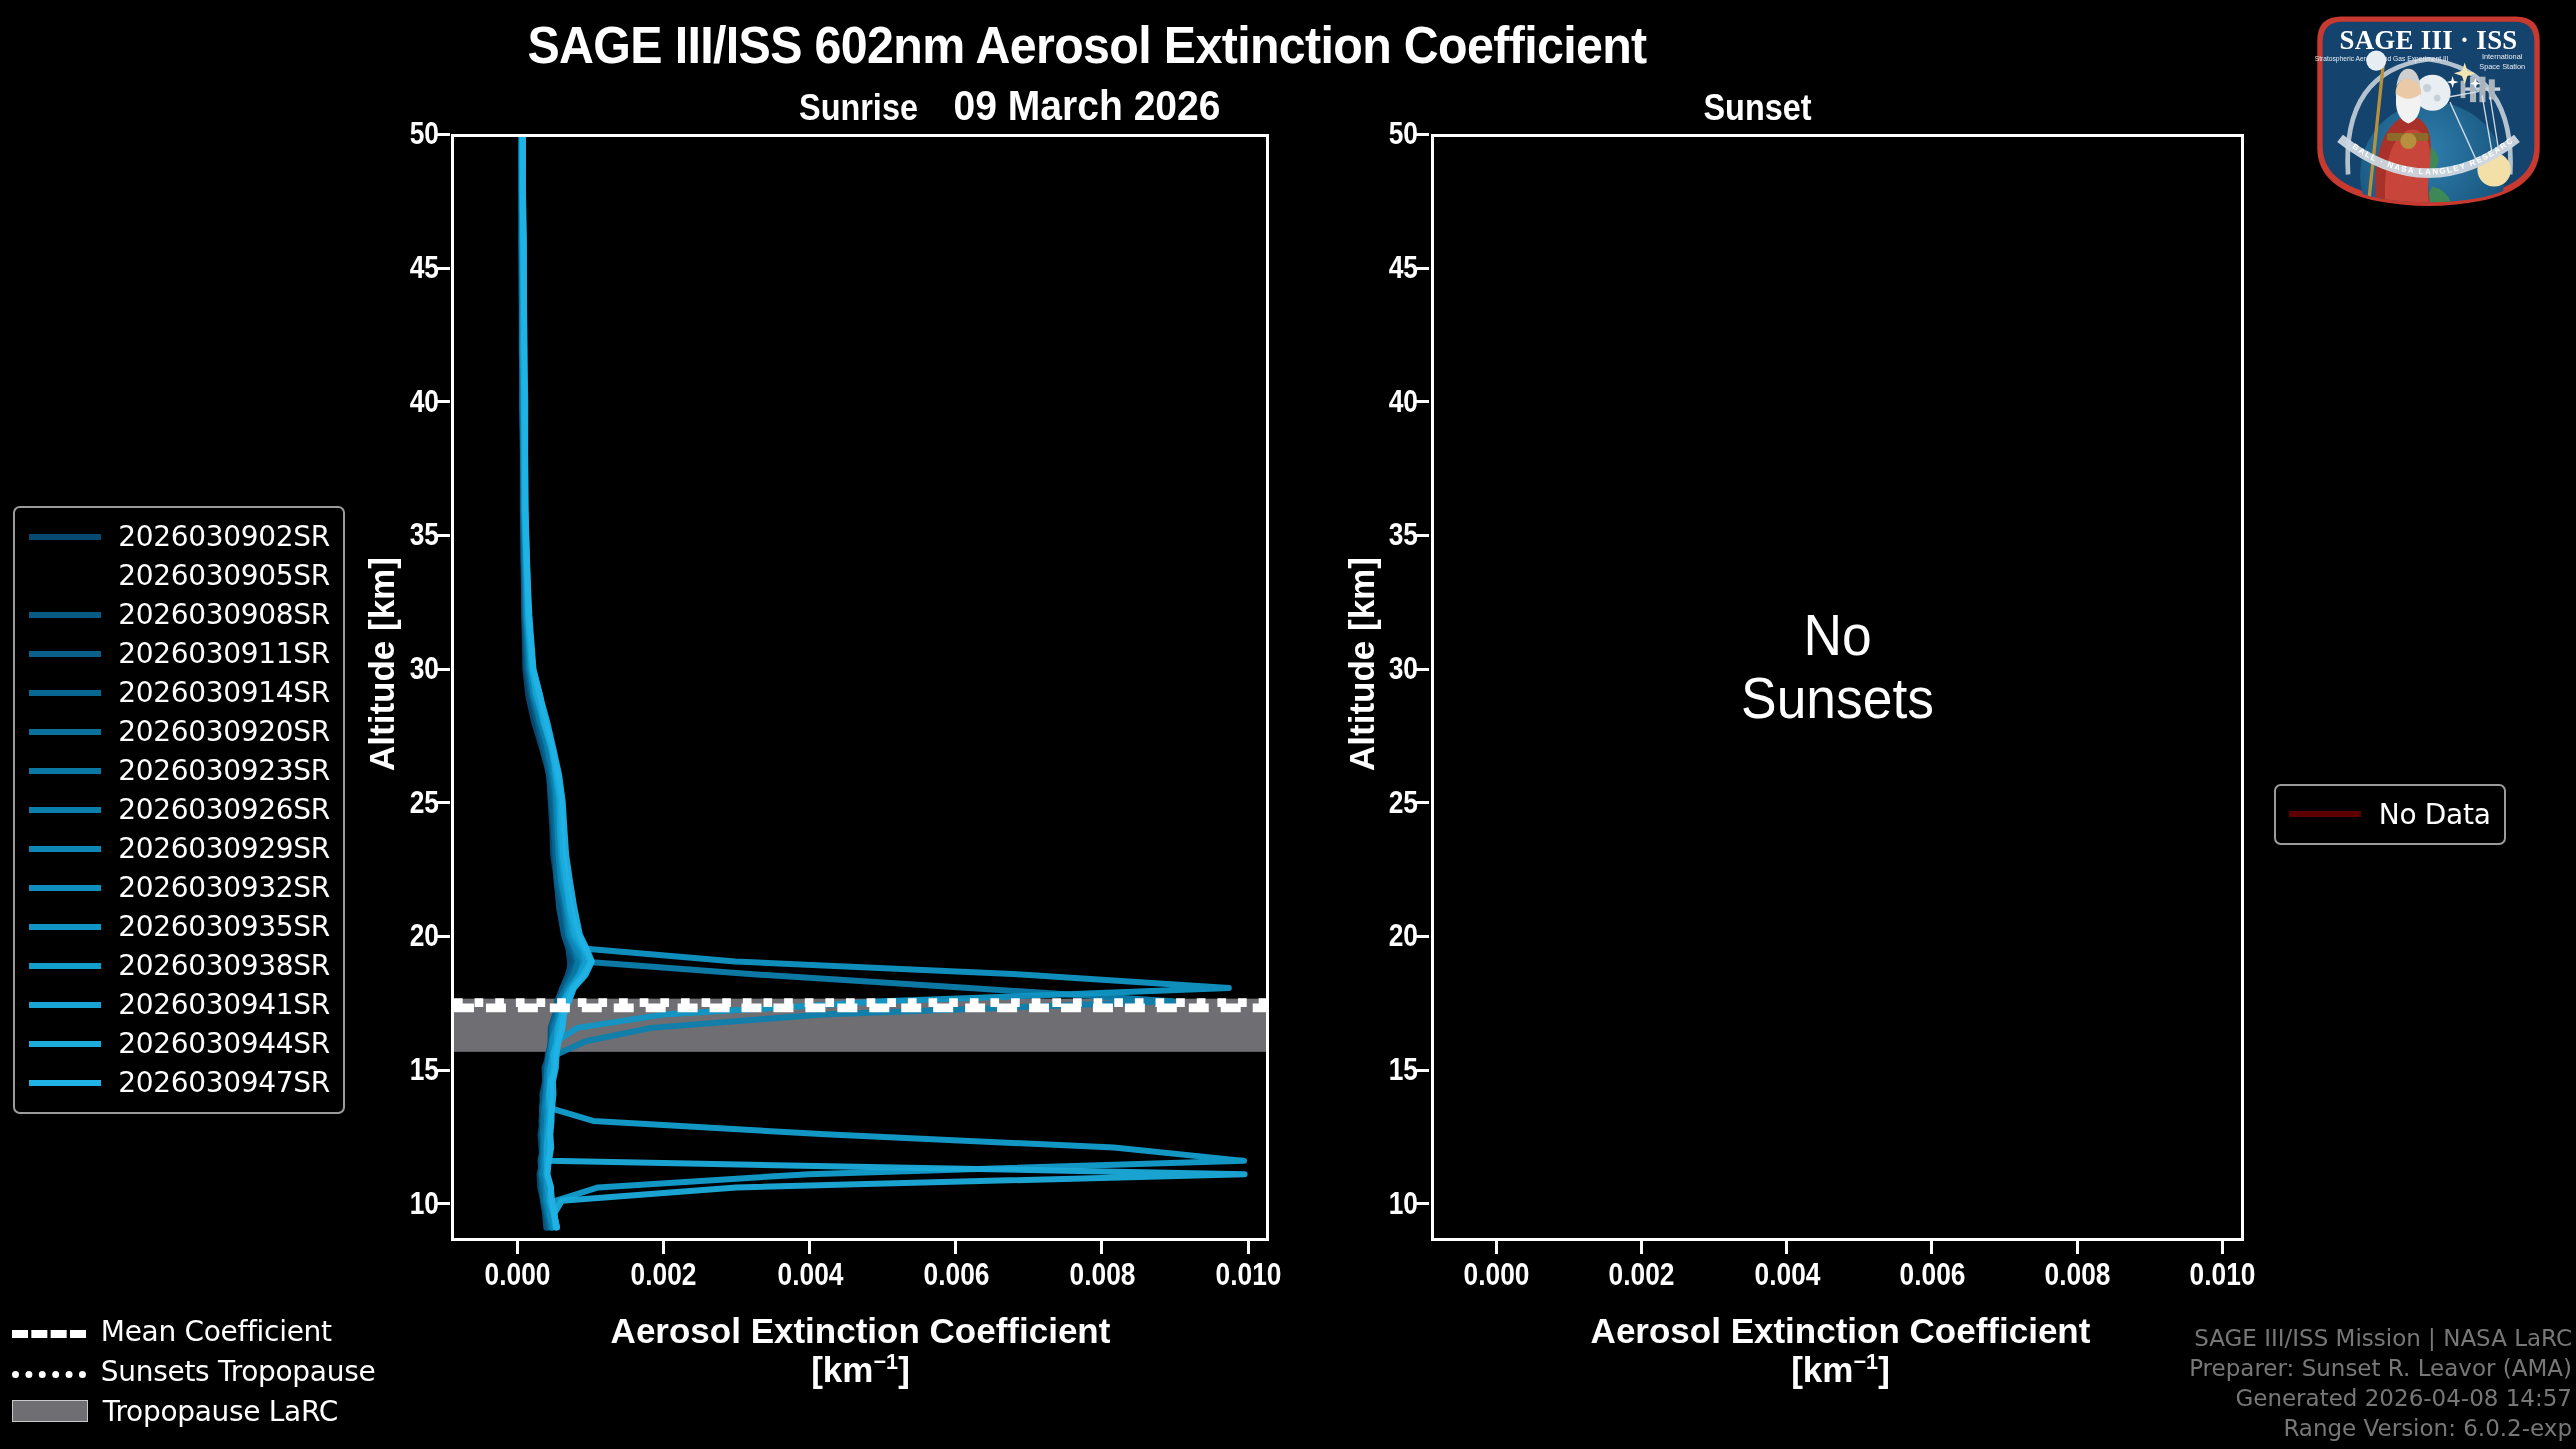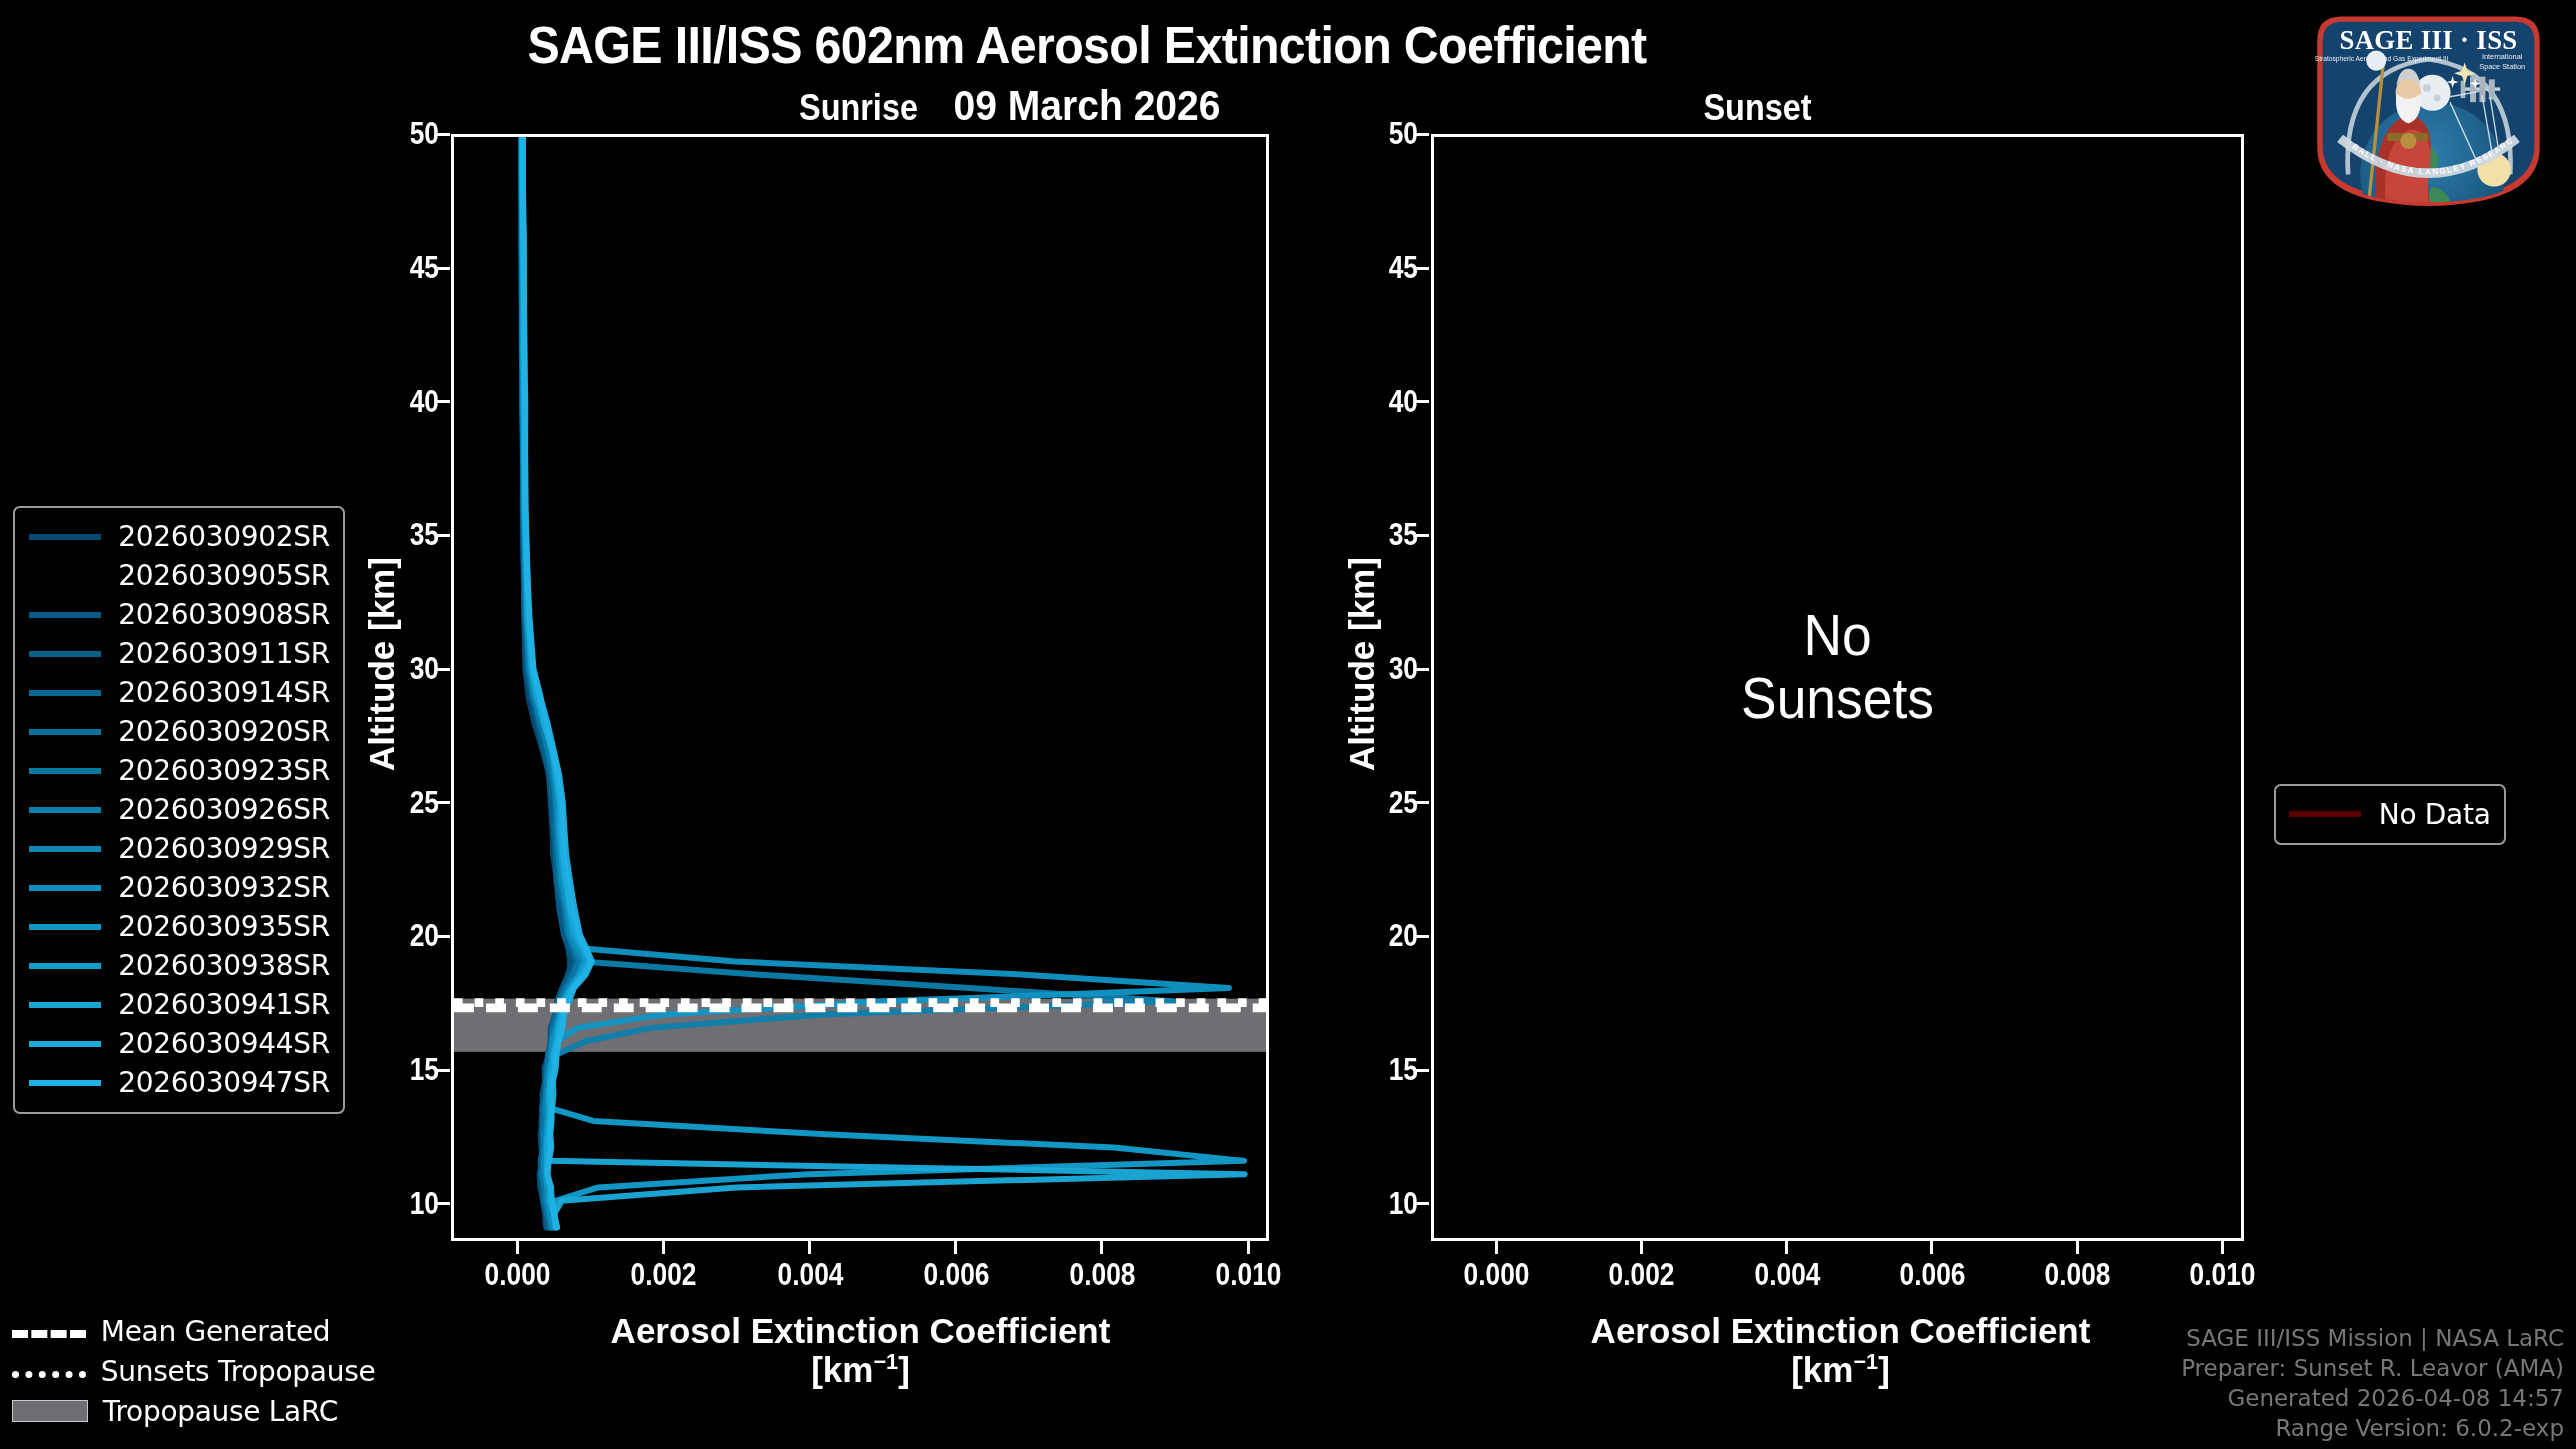--- a/index.html
+++ b/index.html
@@ -143,21 +143,21 @@
   #tropopause-key { position: absolute; left: 12px; top: 1311px; }
   #tropopause-key .legend-row { height: 40px; }
   .key-swatch { width: 74px; height: 19px; flex: 0 0 auto; margin-right: 14.8px; position: relative; }
   .key-dashed { height: 0; border-top: 8.7px dashed #ffffff; margin-top: 5.4px; }
   .key-dotted { height: 0; border-top: 7.4px dotted #ffffff; margin-top: 6px; }
   .key-band   { background: #6e6e73; border: 1.3px solid #c9c9cc; height: 20px; }
 
   
   #credits {
     position: absolute;
-    right: 12px; bottom: 5.4px;
+    right: 4px; bottom: 5.4px;
     text-align: right;
     color: #777777;
     font-size: 23px;
     line-height: 1.30;
     font-family: "DejaVu Sans", sans-serif;
   }
 
   
   #no-data-text {
     position: absolute;
@@ -365,21 +365,21 @@
 <div class="legend-box" id="legend-sunset">
     <div class="legend-row">
       <div class="legend-swatch" style="background: rgb(92, 0, 0);"></div>
       <div class="legend-text">No Data</div>
     </div>
   </div>
 
 <div id="tropopause-key">
   <div class="legend-row">
     <div class="key-swatch key-dashed"></div>
-    <div class="legend-text">Mean Generated</div>
+    <div class="legend-text">Mean Coefficient</div>
   </div>
   <div class="legend-row">
     <div class="key-swatch key-dotted"></div>
     <div class="legend-text">Sunsets Tropopause</div>
   </div>
   <div class="legend-row">
     <div class="key-swatch key-band"></div>
     <div class="legend-text">Tropopause LaRC</div>
   </div>
 </div>

